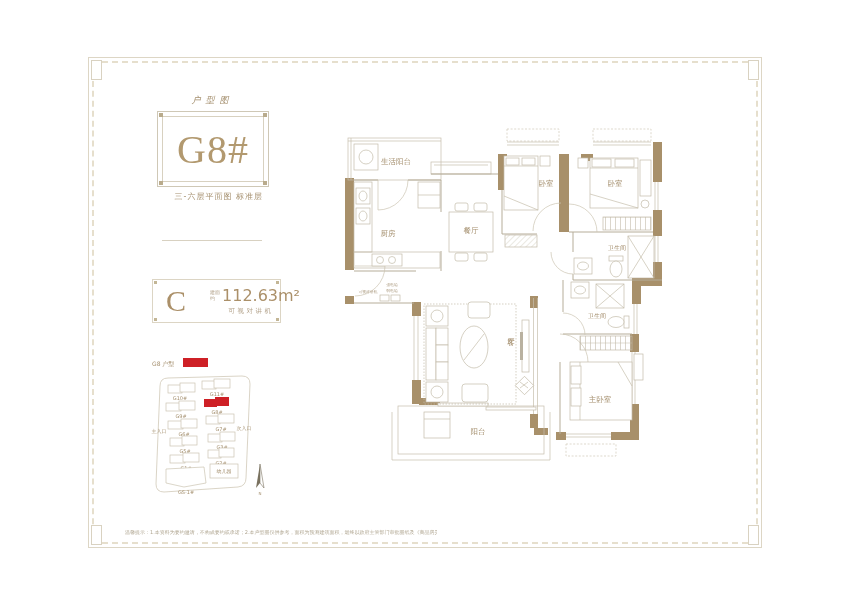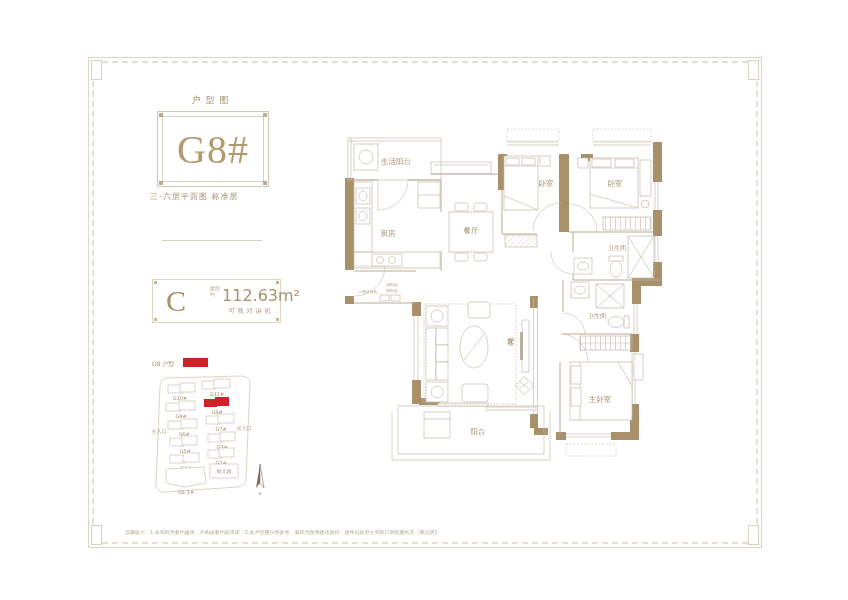--- a/index.html
+++ b/index.html
@@ -8,40 +8,40 @@
   
   .frame{position:absolute;left:88px;top:57px;width:672px;height:489px;
          border:1px solid #ddd6c5;}
   .frame::before{content:"";position:absolute;inset:3px;border:2px dashed #e6dfcd;}
   .frame .corner{position:absolute;width:9px;height:18px;background:#fff;
          border:1px solid #d9d2c1;}
   .c-tl{left:2px;top:2px;} .c-tr{right:2px;top:2px;}
   .c-bl{left:2px;bottom:2px;} .c-br{right:2px;bottom:2px;}
   
   .plan-title{position:absolute;left:155px;top:94px;width:115px;text-align:center;
-        font-size:9px;letter-spacing:5px;color:#a5906f;}
+        font-size:9px;letter-spacing:5px;color:#a5906f;font-style:italic;}
   .unit-frame{position:absolute;left:157px;top:111px;width:110px;height:74px;
         border:1px solid #cfc8b6;}
   .unit-frame .inner{position:absolute;inset:4px;border:1px solid #d8d1c0;}
   .unit-frame .dot{position:absolute;width:4px;height:4px;background:#b9ab8c;}
   .d-tl{left:1px;top:1px;} .d-tr{right:1px;top:1px;}
   .d-bl{left:1px;bottom:1px;} .d-br{right:1px;bottom:1px;}
   .unit-code{position:absolute;inset:0;display:flex;align-items:center;justify-content:center;
         font-family:"Liberation Serif",serif;font-size:40px;color:#b2996f;letter-spacing:1px;}
-  .floor-note{position:absolute;left:150px;top:191px;width:125px;text-align:left;
+  .floor-note{position:absolute;left:138px;top:191px;width:125px;text-align:right;
         font-size:8px;letter-spacing:1px;color:#a5906f;}
   .divider{position:absolute;left:162px;top:240px;width:100px;height:1px;background:#d8d1c1;}
   .area-badge{position:absolute;left:152px;top:279px;width:127px;height:42px;
         border:1px solid #dcd5c4;display:flex;align-items:center;}
   .area-badge .dot{position:absolute;width:3px;height:3px;background:#c3b696;}
   .area-badge .type-letter{font-family:"Liberation Serif",serif;font-size:30px;color:#ab9069;
         margin-left:13px;line-height:1;}
   .v-sep{width:1px;height:24px;background:#d8d1c1;margin:0 7px 0 9px;}
   .area-right{display:flex;flex-direction:column;align-items:center;}
-  .area-row{display:flex;padding-left:8px;}
+  .area-row{display:flex;align-items:center;padding-left:8px;}
   .area-prefix{width:12px;font-size:5px;line-height:1.1;color:#b3a28a;}
   .area-value{font-size:16px;color:#ab9069;letter-spacing:0;}
   .rooms-desc{font-size:6.5px;letter-spacing:2.5px;color:#b3a28a;margin-top:2px;}
   
   .w{fill:#a8906a;stroke:none;}
   .ln{fill:none;stroke:#b6ad99;stroke-width:1;}
   .th{fill:none;stroke:#c6beac;stroke-width:0.7;}
   .fn{fill:#ffffff;stroke:#c3bba9;stroke-width:0.7;}
   .fn2{fill:none;stroke:#c3bba9;stroke-width:0.7;}
   .door{fill:none;stroke:#ccc4b2;stroke-width:0.7;}

